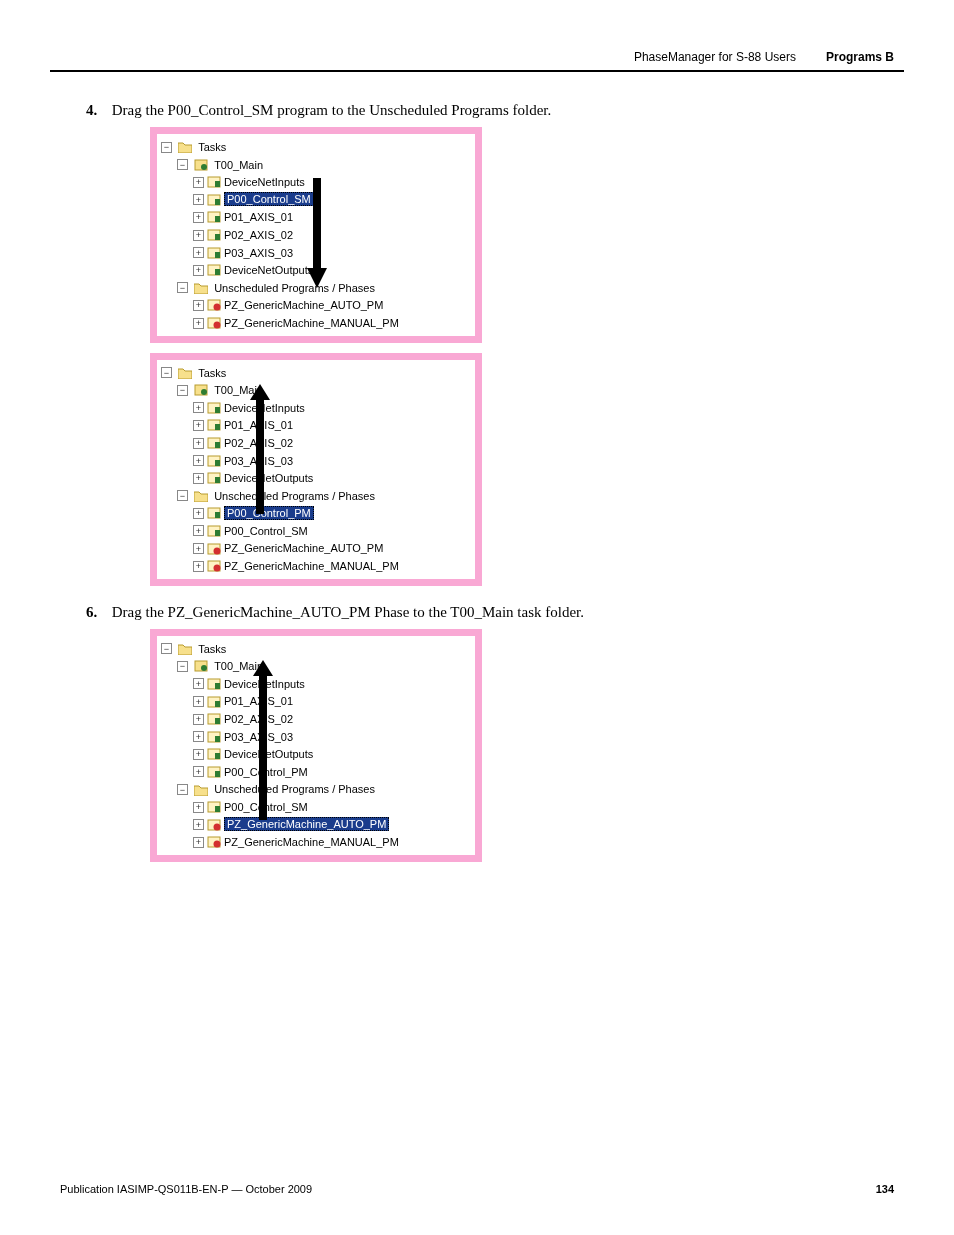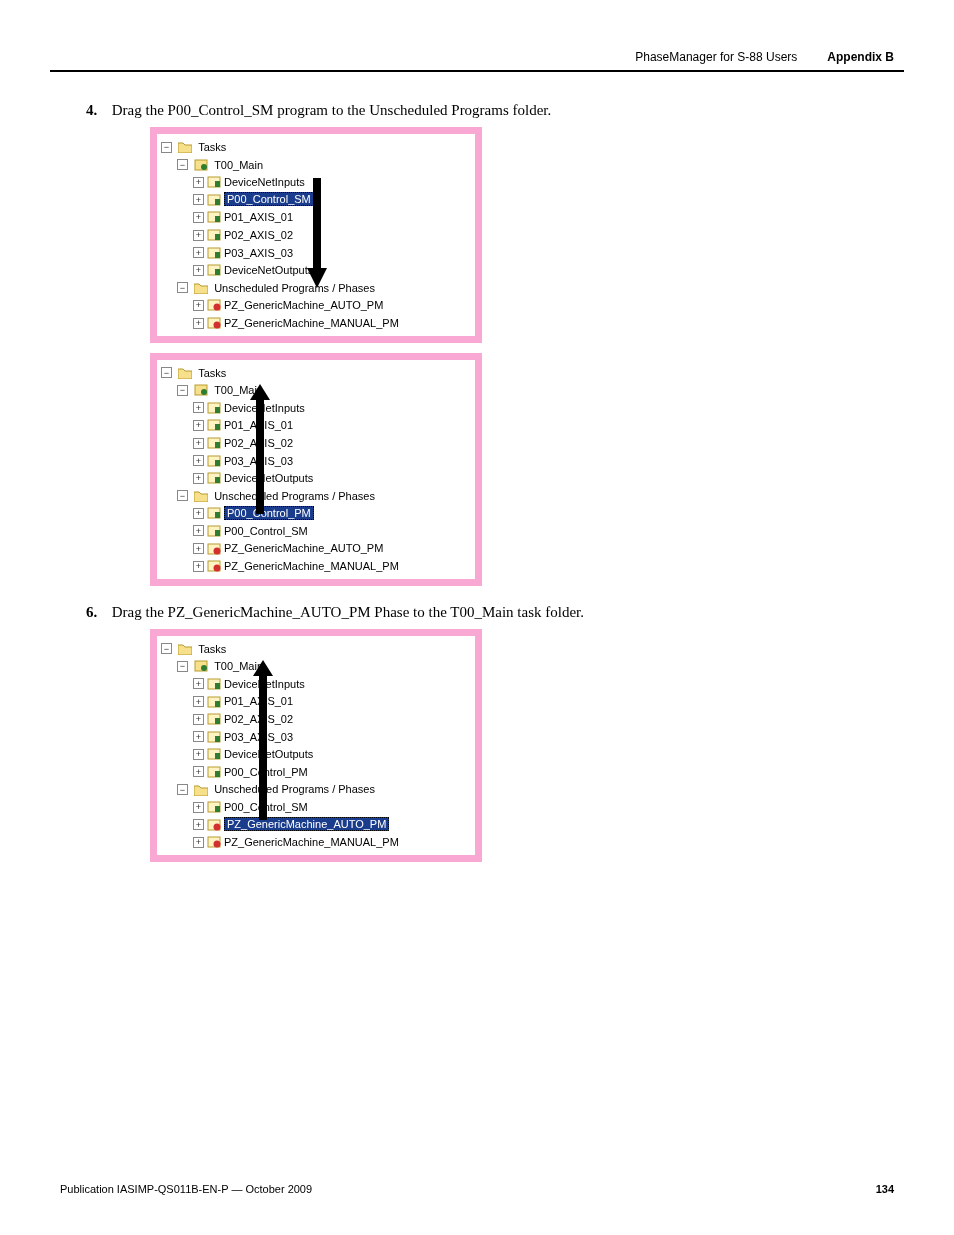--- a/index.html
+++ b/index.html
@@ -123,21 +123,21 @@
   }
   .footer .pagenum { font-weight: bold; }
 </style>
 </head>
 <body>
 
 <div class="page">
 
   <div class="header">
     <span class="title">PhaseManager for S-88 Users</span>
-    <span class="appendix">Appendix B</span>
+    <span class="appendix">Programs B</span>
   </div>
   <hr class="header-rule">
 
   <div class="step">
     <span class="num">4.</span>
     <span>Drag the P00_Control_SM program to the Unscheduled Programs folder.</span>
   </div>
 
   <div class="tree-wrap">
     <div class="tree">

